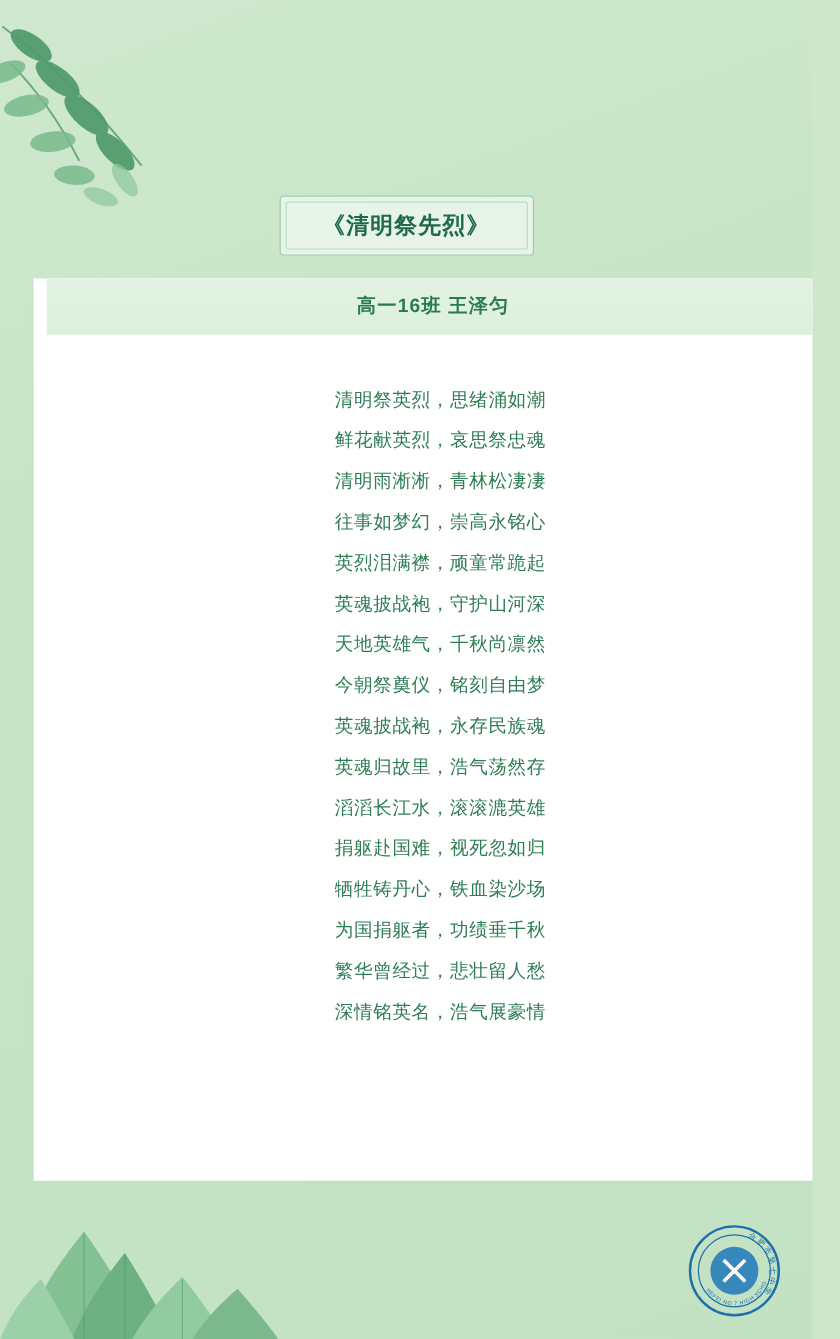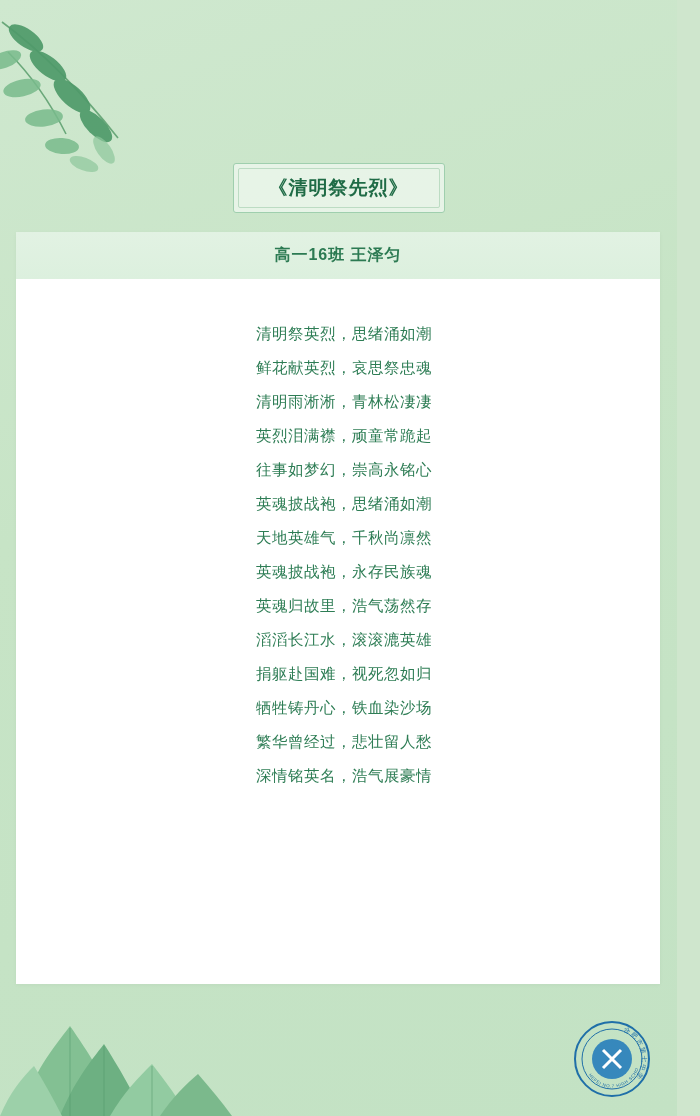--- a/index.html
+++ b/index.html
@@ -70,26 +70,27 @@
     position: relative;
     font-size: 19px;
     font-weight: bold;
     color: #1f6b46;
     letter-spacing: 1px;
   }
 
   
   .card {
     position: absolute;
-    left: 16px;
+    left: 28px;
     top: 232px;
     width: 644px;
     height: 752px;
     background: #ffffff;
     box-shadow: 0 1px 4px rgba(0,0,0,0.04);
+    padding-left: 11px;
   }
   .card-header {
     height: 47px;
     background: linear-gradient(180deg, #e2f2e3 0%, #dcf0de 100%);
     display: flex;
     align-items: center;
     justify-content: center;
   }
   .byline {
     font-size: 16px;
@@ -157,29 +158,31 @@
   </div>
 
   <div class="card">
     <div class="card-header">
       <div class="byline">高一16班 王泽匀</div>
     </div>
     <div class="poem">
       <div class="poem-line">清明祭英烈，思绪涌如潮</div>
       <div class="poem-line">鲜花献英烈，哀思祭忠魂</div>
       <div class="poem-line">清明雨淅淅，青林松凄凄</div>
+      <div class="poem-line">往事如梦幻，崇高永铭心</div>
       <div class="poem-line">英烈泪满襟，顽童常跪起</div>
-      <div class="poem-line">往事如梦幻，崇高永铭心</div>
-      <div class="poem-line">英魂披战袍，思绪涌如潮</div>
+      <div class="poem-line">英魂披战袍，守护山河深</div>
       <div class="poem-line">天地英雄气，千秋尚凛然</div>
+      <div class="poem-line">今朝祭奠仪，铭刻自由梦</div>
       <div class="poem-line">英魂披战袍，永存民族魂</div>
       <div class="poem-line">英魂归故里，浩气荡然存</div>
       <div class="poem-line">滔滔长江水，滚滚漉英雄</div>
       <div class="poem-line">捐躯赴国难，视死忽如归</div>
       <div class="poem-line">牺牲铸丹心，铁血染沙场</div>
+      <div class="poem-line">为国捐躯者，功绩垂千秋</div>
       <div class="poem-line">繁华曾经过，悲壮留人愁</div>
       <div class="poem-line">深情铭英名，浩气展豪情</div>
     </div>
   </div>
 
   <div class="mountains">
     <svg width="360" height="150" viewBox="0 0 360 150" xmlns="http://www.w3.org/2000/svg">
       <g opacity="0.85">
         <path d="M20 150 C34 104, 52 84, 70 60 C88 86, 104 110, 120 150 Z" fill="#78bb8b"></path>
         <path d="M60 150 C74 116, 90 96, 104 78 C118 100, 132 124, 144 150 Z" fill="#5ea877"></path>

